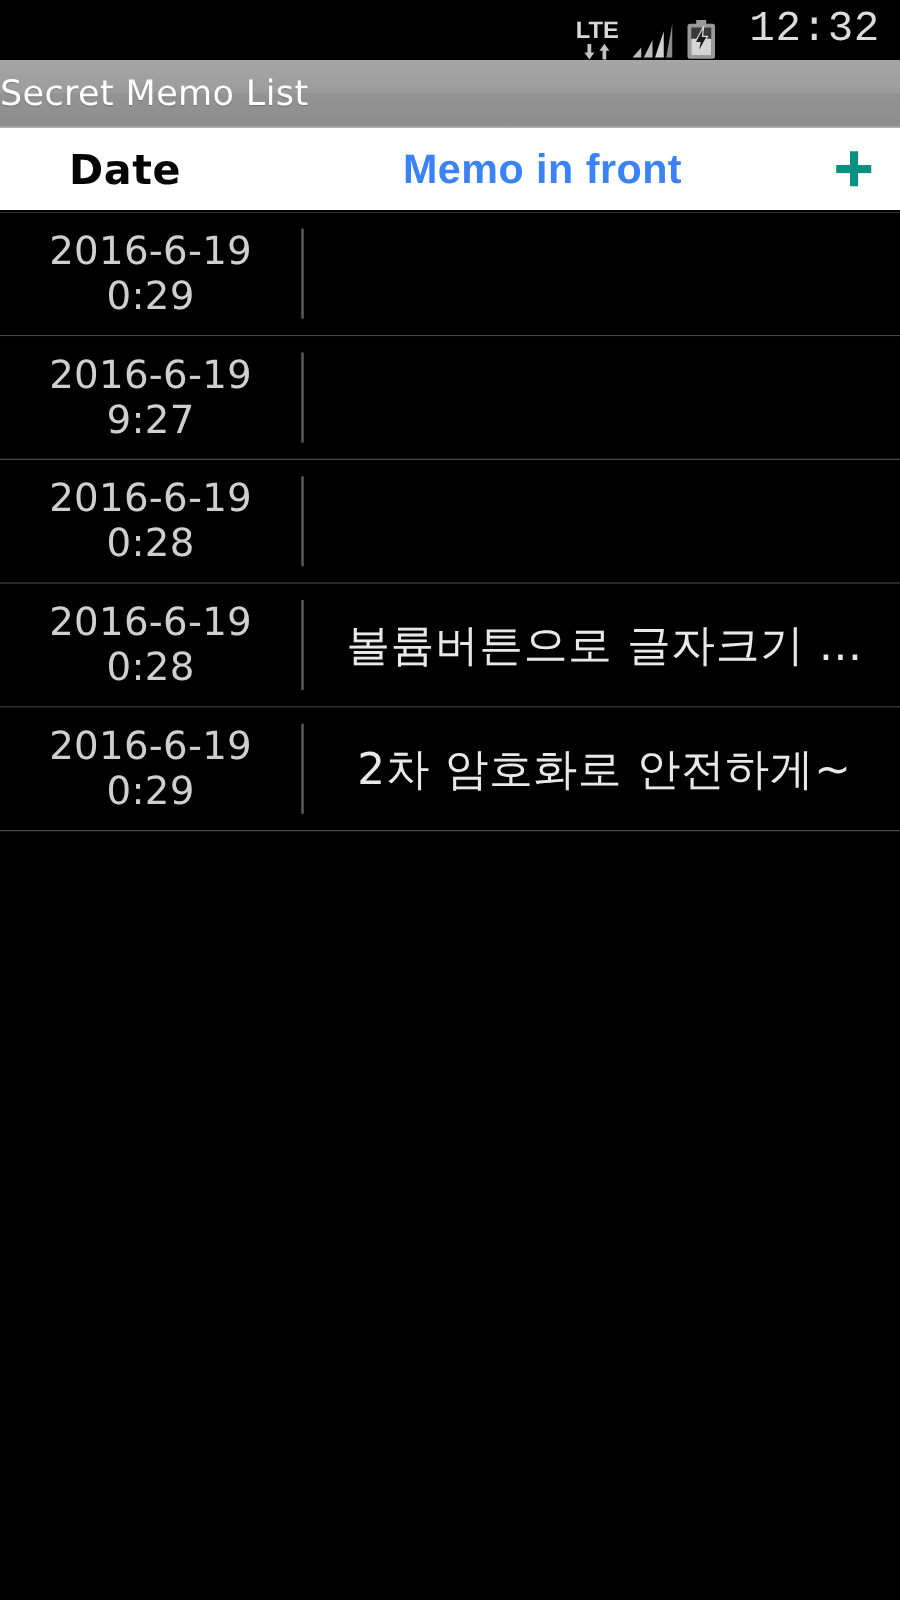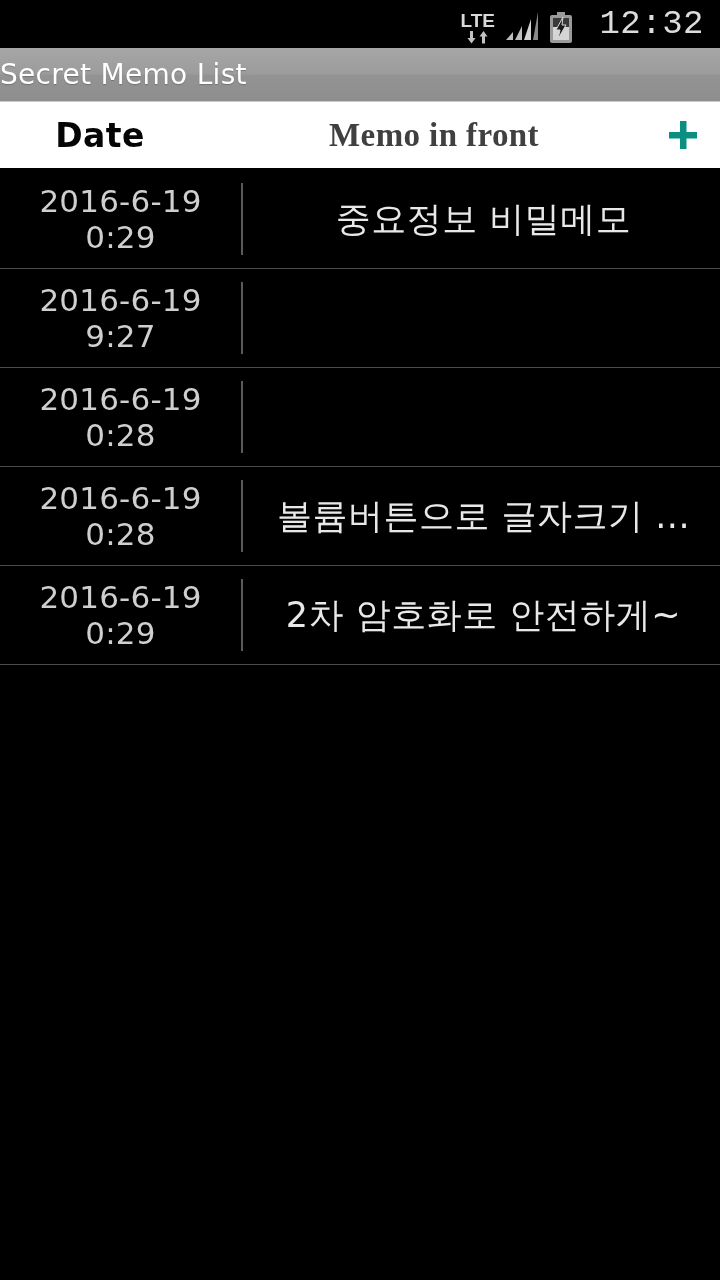--- a/index.html
+++ b/index.html
@@ -31,24 +31,24 @@
     height: 48px;
     background: #000000;
     flex: 0 0 48px;
     display: flex;
     align-items: center;
   }
 
   .status-icons {
     position: absolute;
     right: 146px;
-    top: 12px;
+    top: 0;
     height: 48px;
     display: flex;
-    align-items: flex-start;
+    align-items: flex-end;
     gap: 9px;
   }
 
   .lte-block {
     display: flex;
     flex-direction: column;
     align-items: center;
     justify-content: center;
     line-height: 1;
     margin-top: -1px;
@@ -117,22 +117,22 @@
     font-weight: bold;
     color: #050505;
     font-family: "DejaVu Sans", sans-serif;
     letter-spacing: 0.4px;
   }
   .hdr-memo {
     flex: 1;
     text-align: center;
     font-size: 33px;
     font-weight: bold;
-    color: #404040;
-    font-family: Liberation Serif, serif;
+    color: #3b82f6;
+    font-family: Liberation Sans, sans-serif;
     letter-spacing: 0.4px;
     padding-right: 52px;
   }
   .add-button {
     position: absolute;
     right: 14px;
     top: 50%;
     transform: translateY(-50%);
     width: 46px;
     height: 46px;
@@ -253,21 +253,20 @@
         <rect x="4" y="15" width="28" height="6.5" fill="#0a8f80"></rect>
       </svg>
     </div>
   </div>
 
   <div class="memo-list">
 
     <div class="memo-row">
       <div class="memo-date">2016-6-19 0:29</div>
       <div class="row-divider"></div>
-      <div class="memo-text">중요정보  비밀메모</div>
     </div>
 
     <div class="memo-row">
       <div class="memo-date">2016-6-19 9:27</div>
       <div class="row-divider"></div>
     </div>
 
     <div class="memo-row">
       <div class="memo-date">2016-6-19 0:28</div>
       <div class="row-divider"></div>

